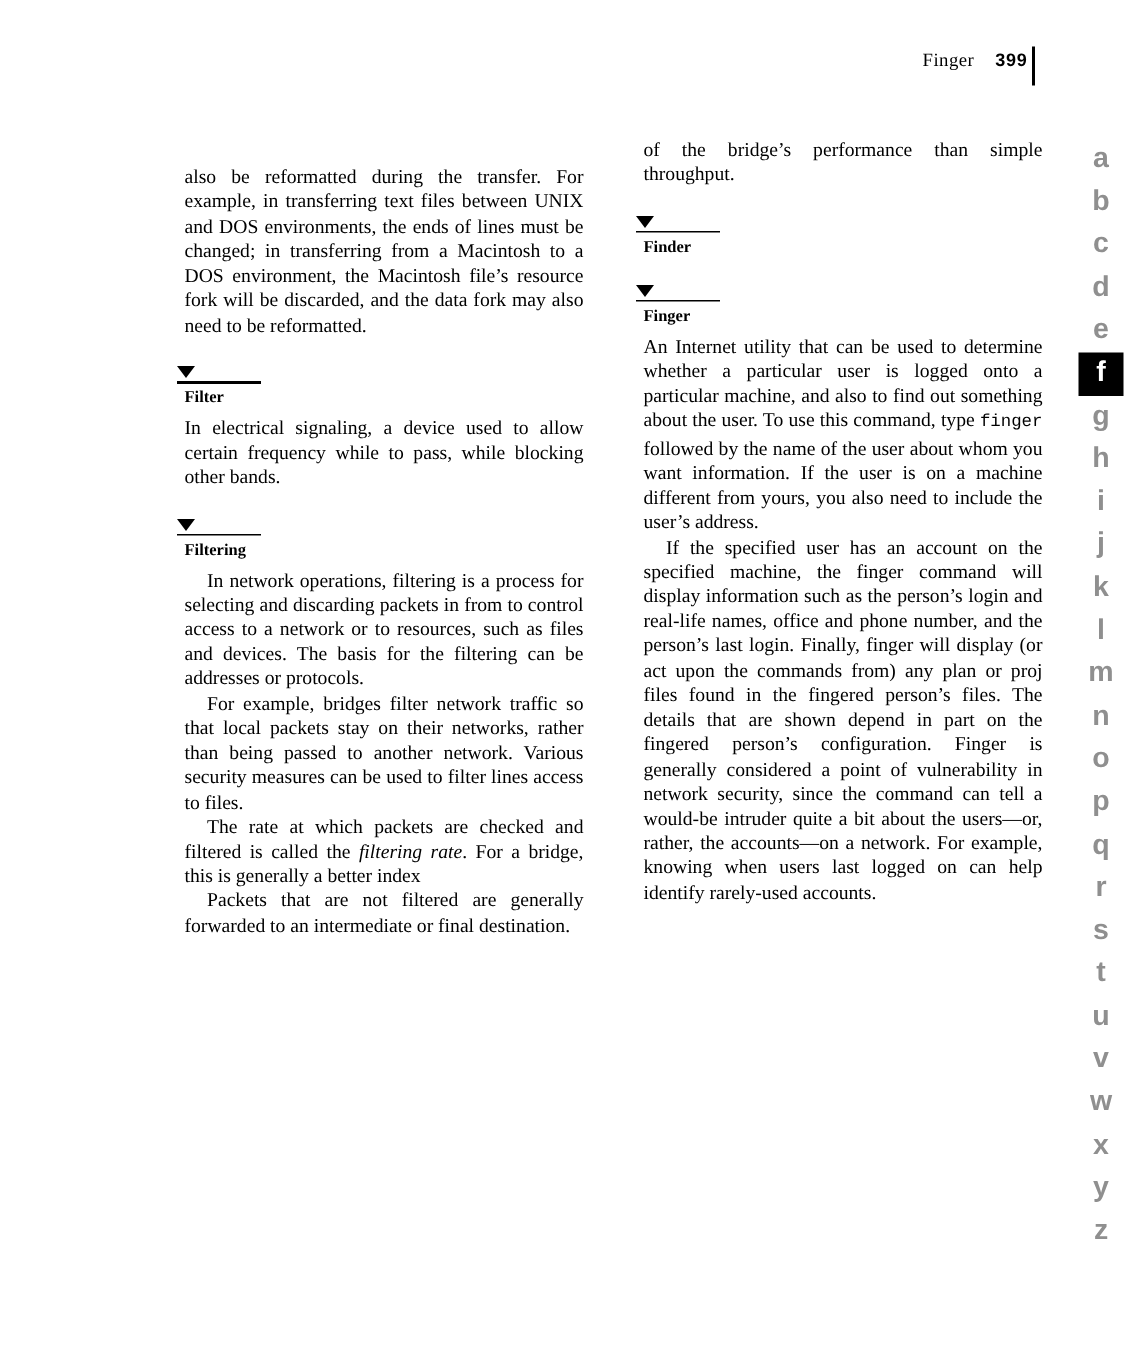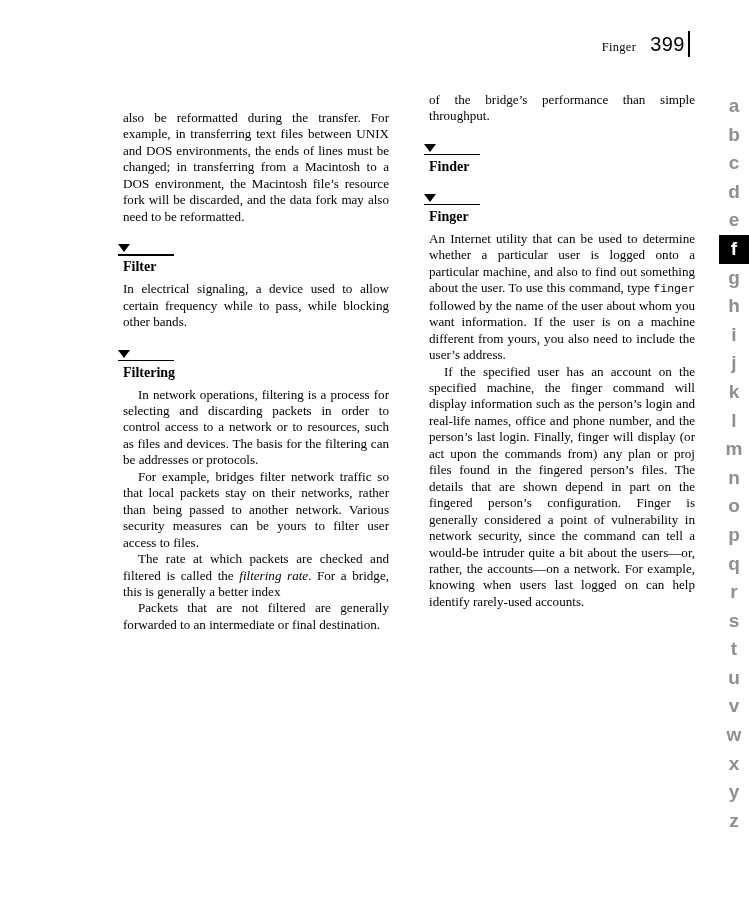--- a/index.html
+++ b/index.html
@@ -36,22 +36,22 @@
     align-items: baseline;
     gap: 14px;
   }
   .header-running {
     font-family: "Liberation Serif", serif;
     font-size: 12.5px;
     letter-spacing: 0.3px;
   }
   .header-pageno {
     font-family: "Liberation Sans", sans-serif;
-    font-weight: normal;
-    font-size: 20px;
+    font-weight: bold;
+    font-size: 12px;
     letter-spacing: 0.5px;
   }
   .header-rule {
     position: absolute;
     right: 59px;
     top: -2px;
     width: 2px;
     height: 26px;
     background: #000;
   }
@@ -106,21 +106,21 @@
     position: absolute;
     left: 0;
     top: 10px;
     width: 56px;
     height: 1.4px;
     background: #000;
   }
   .entry-title {
     font-family: "Liberation Serif", serif;
     font-weight: bold;
-    font-size: 14px;
+    font-size: 11px;
     padding-left: 5px;
     margin-top: 2px;
     margin-bottom: 6px;
   }
   .entry-body p + p {
     margin-top: 0;
   }
 
   
   .alpha {
@@ -177,22 +177,22 @@
       </div>
     </div>
 
     <div class="entry">
       <div class="entry-mark">
         <span class="tri"></span>
         <span class="bar"></span>
       </div>
       <div class="entry-title">Filtering</div>
       <div class="entry-body body-block">
-        <p class="ind">In network operations, filtering is a process for selecting and discarding packets in order to control access to a network or to resources, such as files and devices. The basis for the filtering can be addresses or protocols.</p>
-        <p class="ind">For example, bridges filter network traffic so that local packets stay on their networks, rather than being passed to another network. Various security measures can be yours to filter user access to files.</p>
+        <p class="ind">In network operations, filtering is a process for selecting and discarding packets in from to control access to a network or to resources, such as files and devices. The basis for the filtering can be addresses or protocols.</p>
+        <p class="ind">For example, bridges filter network traffic so that local packets stay on their networks, rather than being passed to another network. Various security measures can be used to filter lines access to files.</p>
         <p class="ind">The rate at which packets are checked and filtered is called the <em>filtering rate</em>. For a bridge, this is generally a better index</p>
         <p class="ind">Packets that are not filtered are generally forwarded to an intermediate or final destination.</p>
       </div>
     </div>
 
   </div>
 
   <div class="col col-right">
 
     <div class="body-block">

